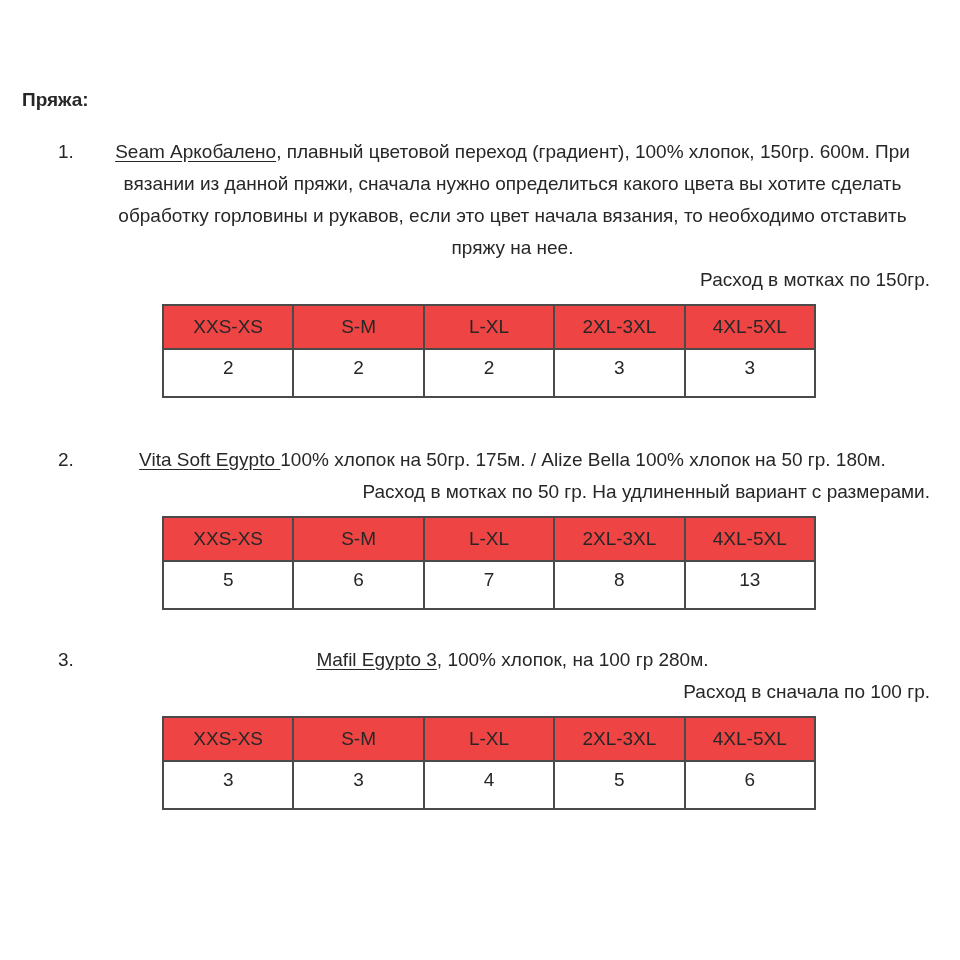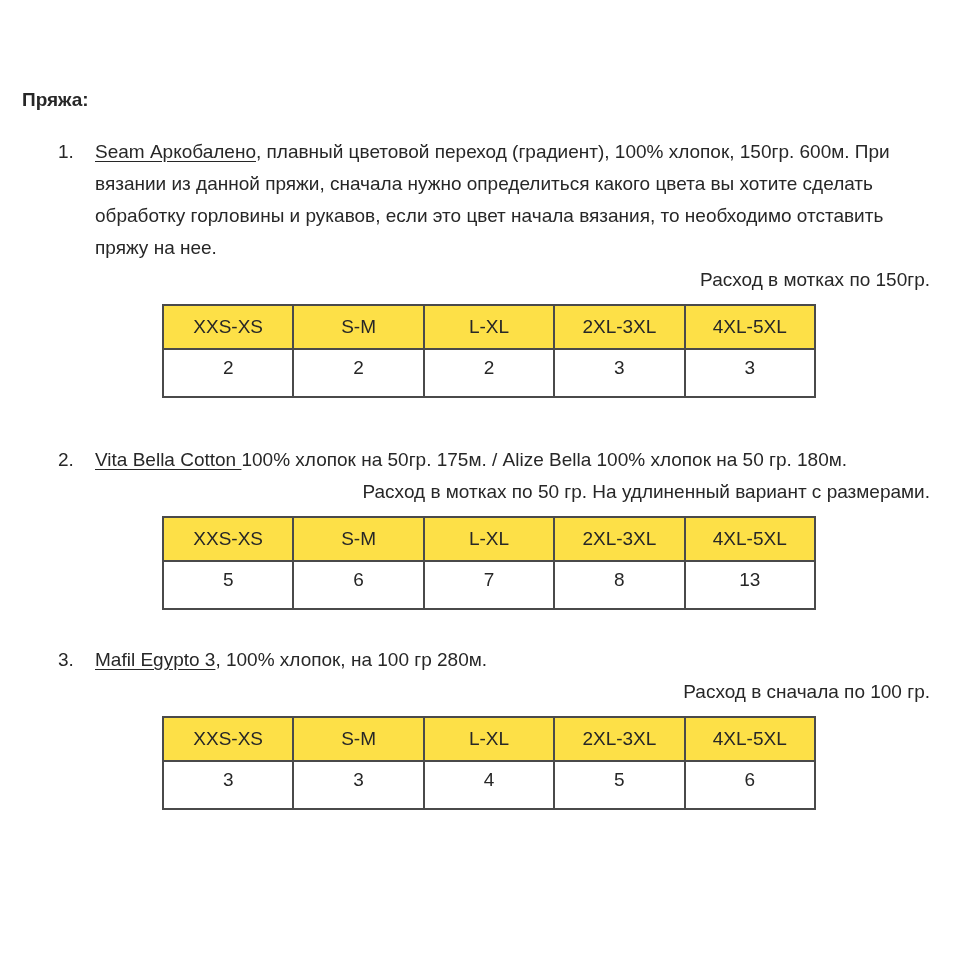--- a/index.html
+++ b/index.html
@@ -36,20 +36,21 @@
   .num {
     flex: 0 0 37px;
     margin-left: 36px;
   }
   .body {
     flex: 1;
     min-width: 0;
   }
   .para {
     margin: 0;
+    text-align: center;
   }
   .yarn-name {
     text-decoration: underline;
     text-underline-offset: 3px;
   }
   .caption {
     margin: 0 0 8px 70px;
     text-align: right;
   }
   table.size {
@@ -59,21 +60,21 @@
     margin-left: 67px;
   }
   table.size th,
   table.size td {
     border: 2px solid #4a4a4a;
     text-align: center;
     padding: 0;
     font-size: 19px;
   }
   table.size th {
-    background: #fde047;
+    background: #ef4444;
     font-weight: 400;
     height: 42px;
     vertical-align: middle;
   }
   table.size td {
     height: 44px;
     vertical-align: top;
     padding-top: 2px;
     background: #ffffff;
   }
@@ -109,21 +110,21 @@
             <td>3</td>
           </tr>
         </tbody>
       </table>
     </div>
   </div>
 
   <div class="item mb-b">
     <span class="num">2.</span>
     <div class="body">
-      <p class="para"><span class="yarn-name">Vita Bella Cotton </span><span>100% хлопок на 50гр. 175м. / Alize Bella 100% хлопок на 50 гр. 180м.</span></p>
+      <p class="para"><span class="yarn-name">Vita Soft Egypto </span><span>100% хлопок на 50гр. 175м. / Alize Bella 100% хлопок на 50 гр. 180м.</span></p>
       <p class="caption">Расход в мотках по 50 гр. На удлиненный вариант с размерами.</p>
       <table class="size">
         <thead>
           <tr>
             <th>XXS-XS</th>
             <th>S-M</th>
             <th>L-XL</th>
             <th>2XL-3XL</th>
             <th>4XL-5XL</th>
           </tr>

